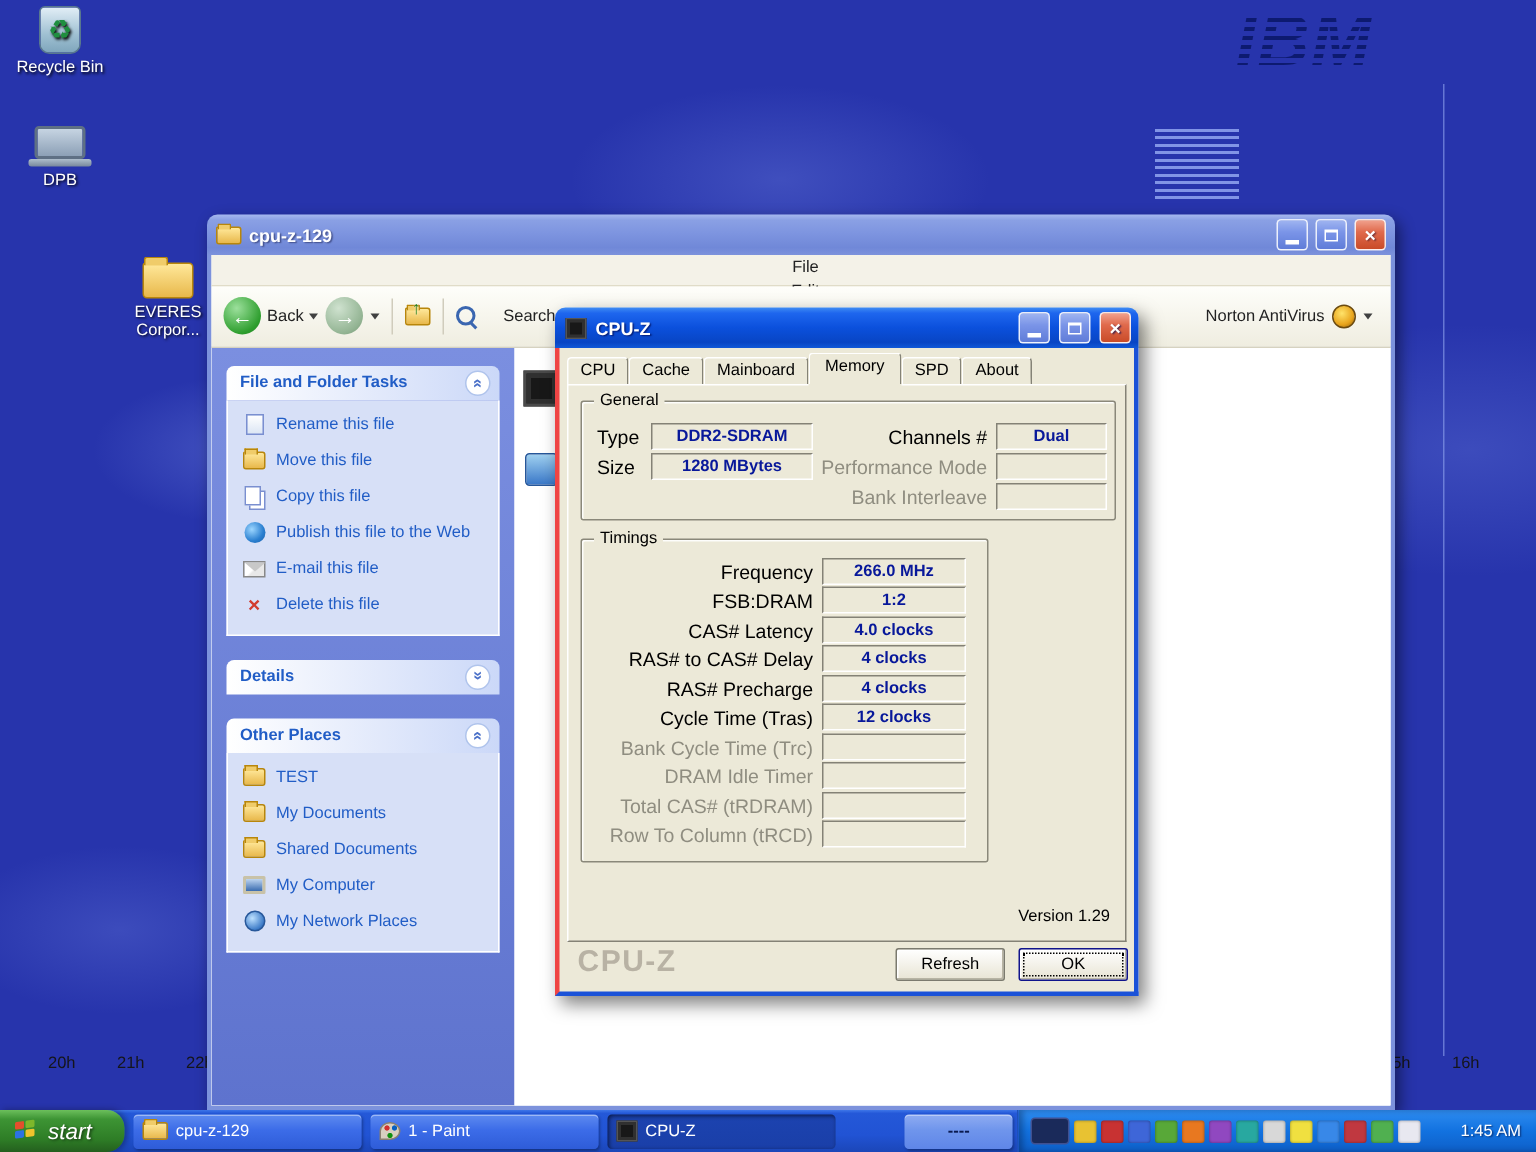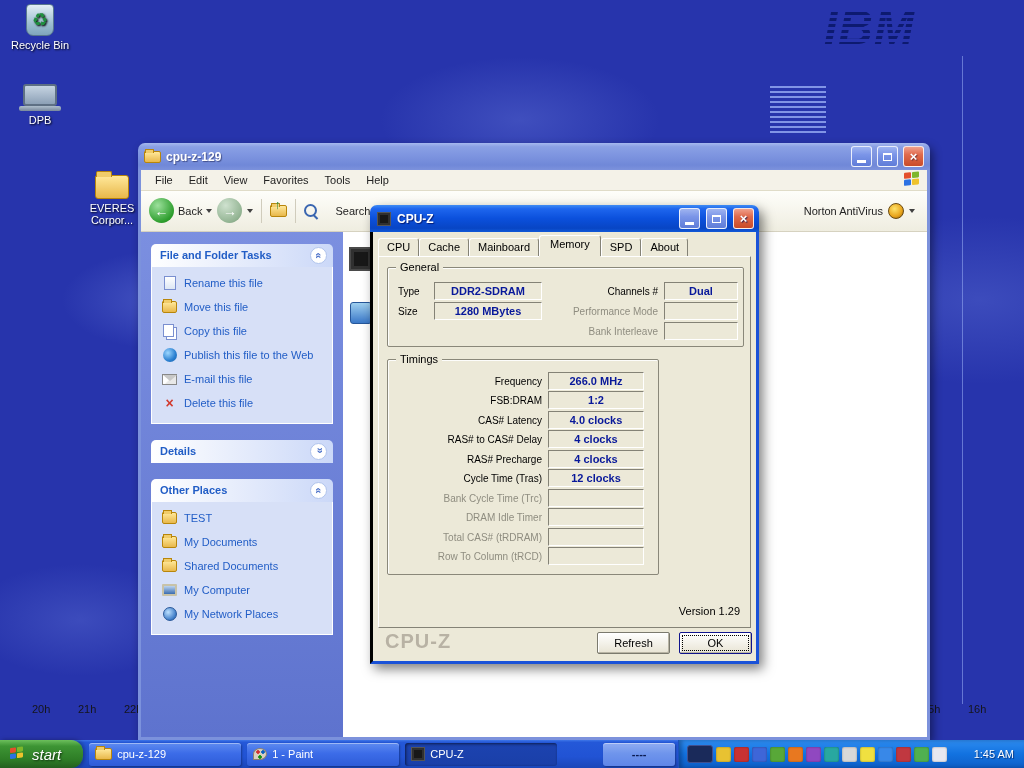--- a/index.html
+++ b/index.html
@@ -47,21 +47,21 @@
     border-bottom:3px solid #7C92DC;display:flex;flex-direction:column;}
   .cap-btn{width:21px;height:21px;border-radius:3px;border:1px solid rgba(255,255,255,.85);
     display:flex;align-items:center;justify-content:center;color:#fff;font-size:13px;font-weight:bold;}
   .cap-blue{background:linear-gradient(#9FB4F0,#7B95E8 40%,#5F7CD8);}
   .cap-red{background:linear-gradient(#F0A08C,#E06A4C 40%,#C94B28);}
   .g-minbar{width:9px;height:3px;background:#fff;margin-top:9px;}
   .g-maxbox{width:9px;height:8px;border:1px solid #fff;border-top:2px solid #fff;}
   .spacer{flex:1;}
 
   .menubar{height:21px;background:#F4F2E8;border-bottom:1px solid #E0DCC8;display:flex;
-    align-items:center;padding-left:6px;font-size:11px;color:#222;}
+    align-items:center;padding-left:6px;font-size:11px;color:#222;flex-direction:column;}
   .menu-item{padding:2px 8px;}
   .winflag{width:17px;height:15px;display:grid;grid-template-columns:7px 7px;grid-template-rows:6px 6px;
     gap:1px;transform:skewY(-6deg);margin-left:auto;margin-right:6px;}
   .winflag span{border-radius:1px;}
 
   .toolbar{height:41px;background:linear-gradient(#FEFEFA,#EFEDE0);border-bottom:1px solid #D6D2C0;
     display:flex;align-items:center;padding:0 8px;gap:5px;font-size:11px;color:#222;}
   .nav-circle{width:25px;height:25px;border-radius:50%;display:flex;align-items:center;
     justify-content:center;color:#fff;font-size:14px;font-weight:bold;}
   .nav-back{background:radial-gradient(circle at 35% 30%,#9CE09C,#2E9E2E 70%,#1E7E1E);}
@@ -124,33 +124,33 @@
     background:linear-gradient(#9FD0F0,#3A78C8);border:1px solid #26579A;}
 
   
   .dlg{position:absolute;left:370px;top:205px;width:389px;height:459px;z-index:20;
     border-radius:8px 8px 0 0;box-shadow:4px 5px 12px rgba(0,0,0,.5);}
   .dlg-title{height:27px;border-radius:7px 7px 0 0;padding:0 5px 0 7px;display:flex;align-items:center;gap:6px;
     background:linear-gradient(180deg,#3F8CF3 0%,#1E66EE 14%,#0B50DC 50%,#0845C4 86%,#1159D8 100%);
     color:#fff;font-weight:bold;font-size:12px;text-shadow:1px 1px 1px rgba(0,10,80,.7);}
   .chip-s{width:14px;height:14px;background:#181818;border:1px solid #555;box-shadow:inset 0 0 0 2px #303030;}
   .dlg-body{position:relative;height:432px;background:#ECE9D8;
-    border-left:3px solid #000000;border-right:3px solid #1A52D8;border-bottom:3px solid #1A52D8;}
+    border-left:3px solid #ef4444;border-right:3px solid #1A52D8;border-bottom:3px solid #1A52D8;}
   .tabs{position:absolute;left:5px;top:6px;display:flex;z-index:3;}
   .tab{height:18px;line-height:17px;padding:0 8px;font-size:11px;background:#ECE9D8;
     border:1px solid #848276;border-bottom:none;border-left-color:#fff;border-top-color:#fff;
     border-radius:3px 3px 0 0;color:#000;}
   .tab.active{height:21px;margin-top:-3px;padding:0 10px;z-index:5;position:relative;
     box-shadow:0 2px 0 0 #ECE9D8;}
   .page{position:absolute;left:5px;top:24px;width:373px;height:372px;background:#ECE9D8;
     border:1px solid;border-color:#fff #848276 #848276 #fff;}
   .group{position:absolute;border:1px solid #8A887A;box-shadow:inset 1px 1px 0 rgba(255,255,255,.9);
     border-radius:2px;}
   .group-label{position:absolute;top:-7px;left:8px;background:#ECE9D8;padding:0 4px;font-size:11px;color:#000;}
-  .g-lbl{position:absolute;height:18px;display:flex;align-items:center;font-size:10px;color:#000;}
+  .g-lbl{position:absolute;height:18px;display:flex;align-items:center;font-size:13px;color:#000;}
   .g-lbl.right{justify-content:flex-end;text-align:right;}
   .g-lbl.dis{color:#8F8D80;}
   .fld{position:absolute;height:18px;background:#ECE9D8;border:1px solid;
     border-color:#848276 #fff #fff #848276;font-size:11px;font-weight:bold;color:#08189A;
     display:flex;align-items:center;justify-content:center;}
   .version{position:absolute;right:10px;bottom:10px;font-size:11px;color:#000;}
   .watermark{position:absolute;left:12px;bottom:8px;font-size:20px;font-weight:bold;
     color:#B8B2A4;letter-spacing:1px;}
   .btn{position:absolute;bottom:7px;width:73px;height:22px;font-size:11px;color:#000;
     background:linear-gradient(#FFFFFF,#E8E4D4);border:1px solid #7B7A6E;border-radius:2px;

